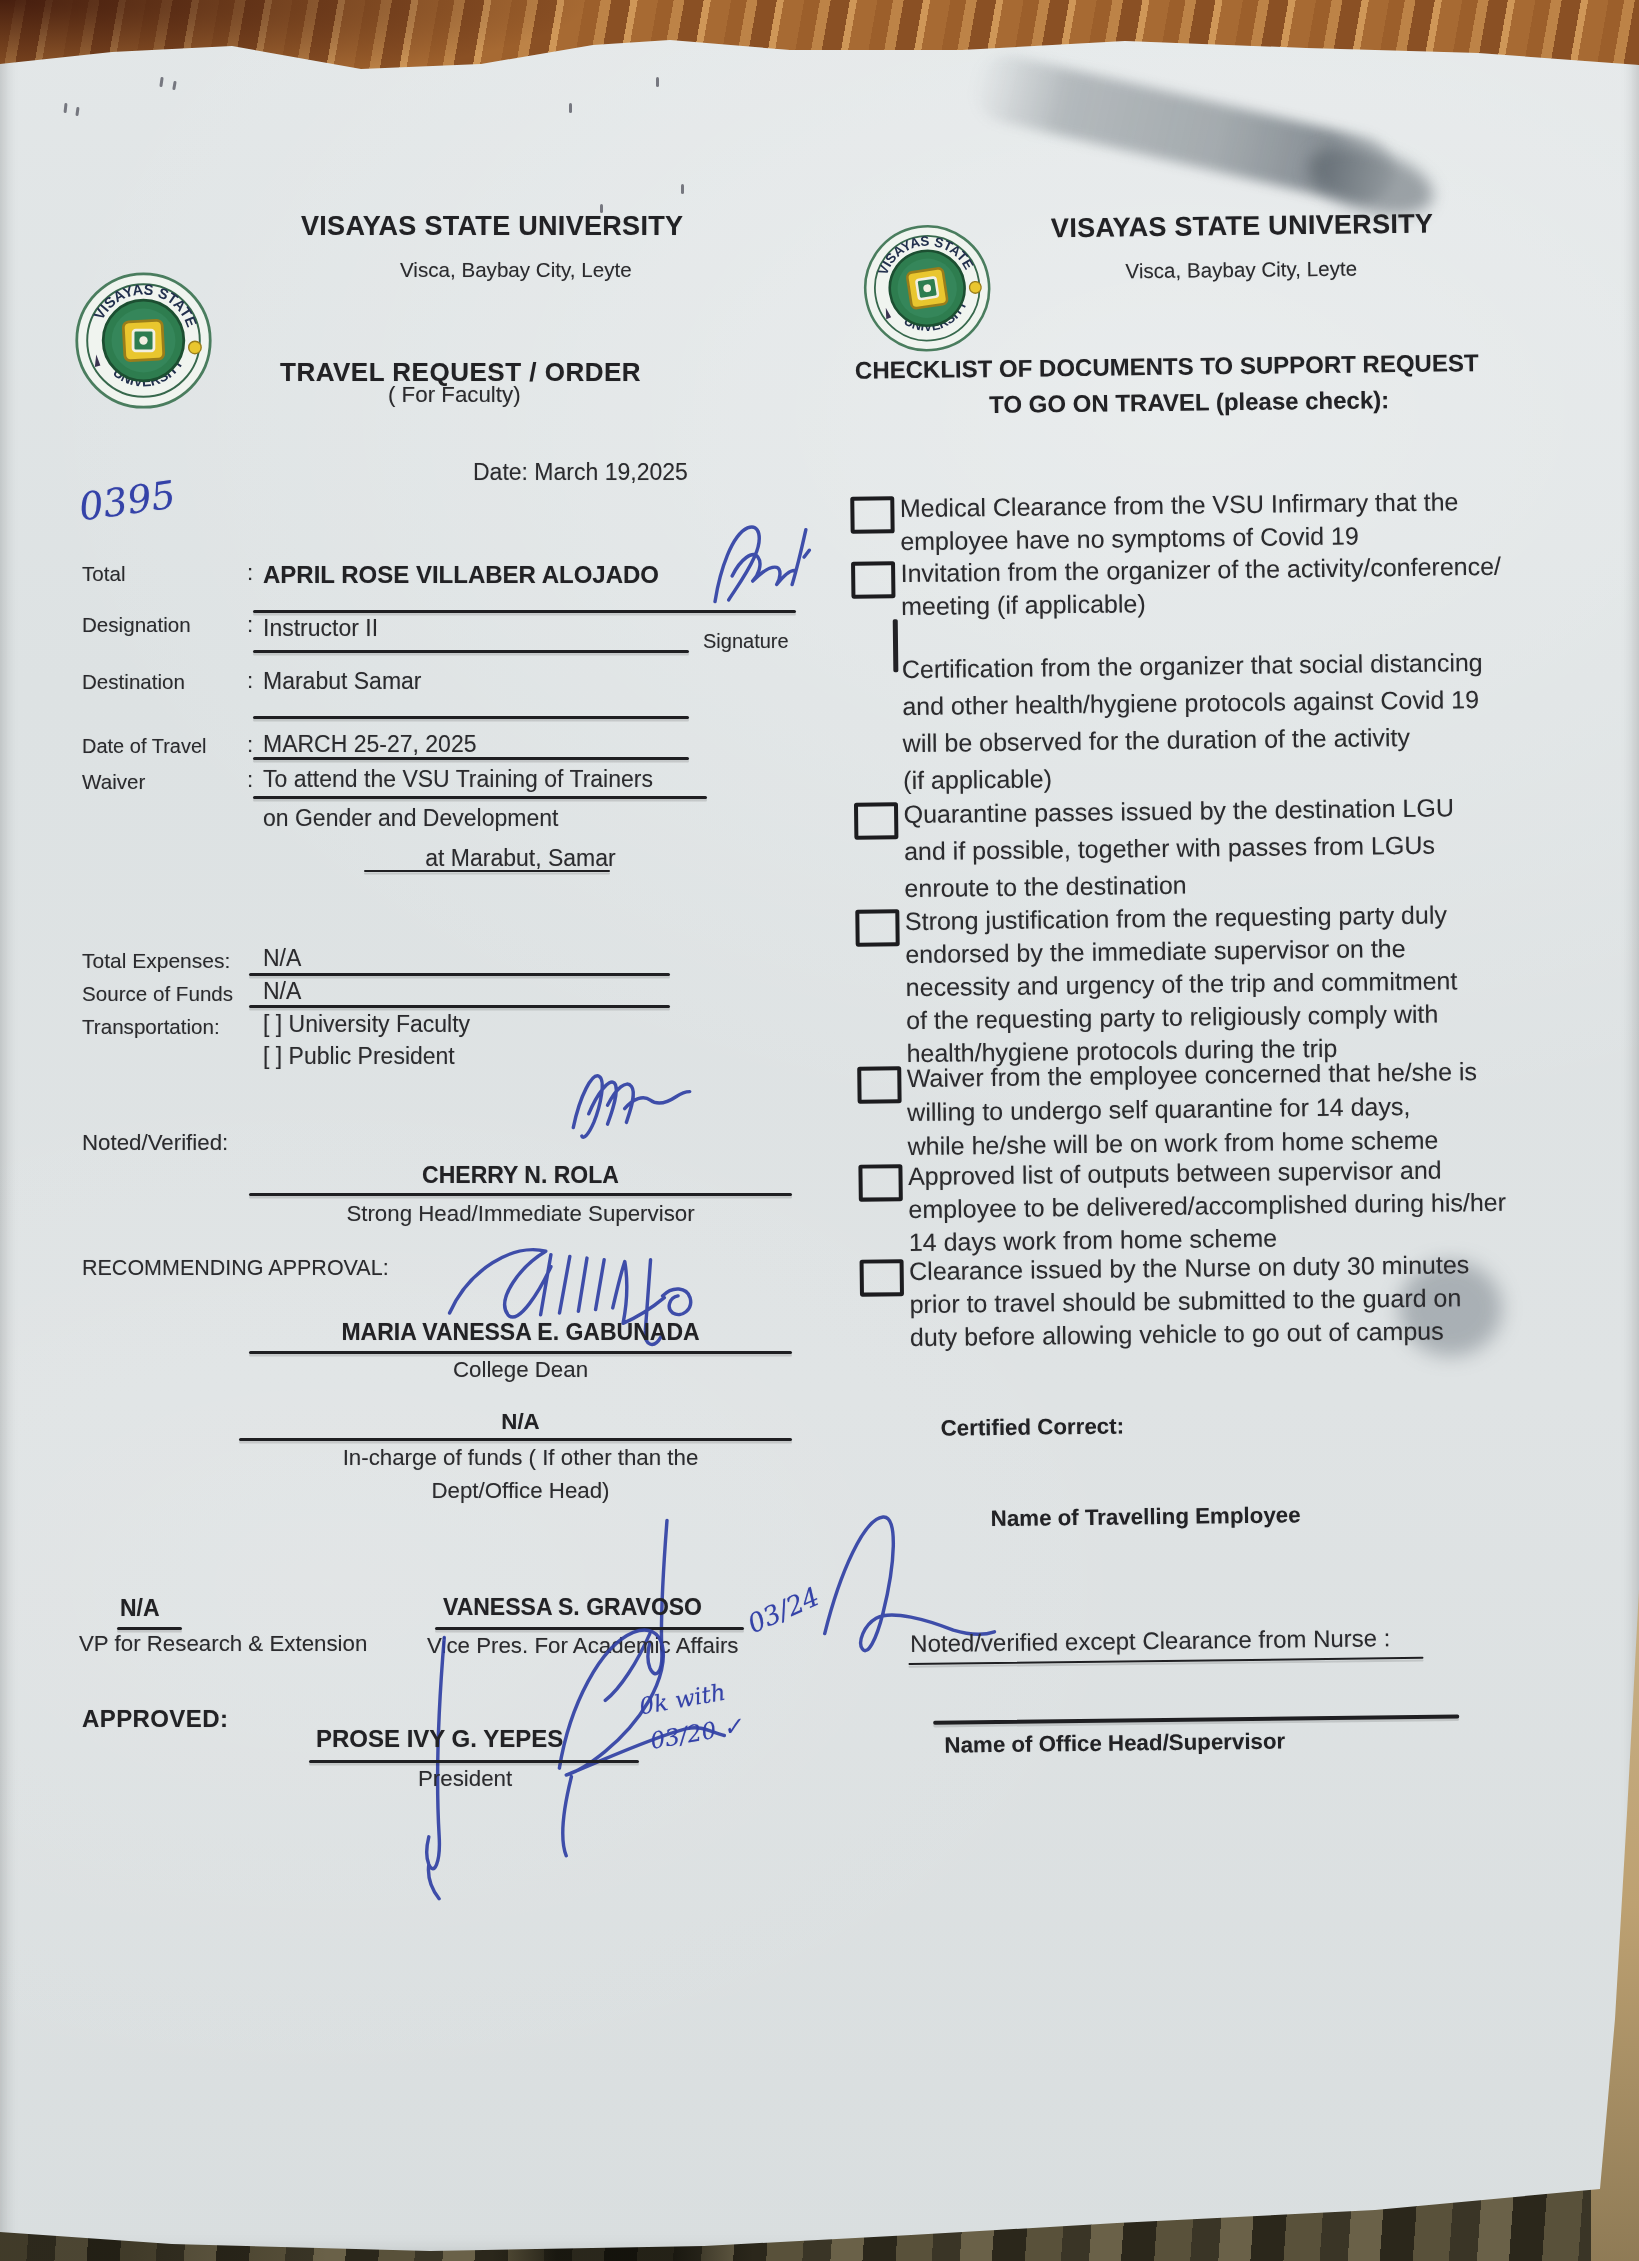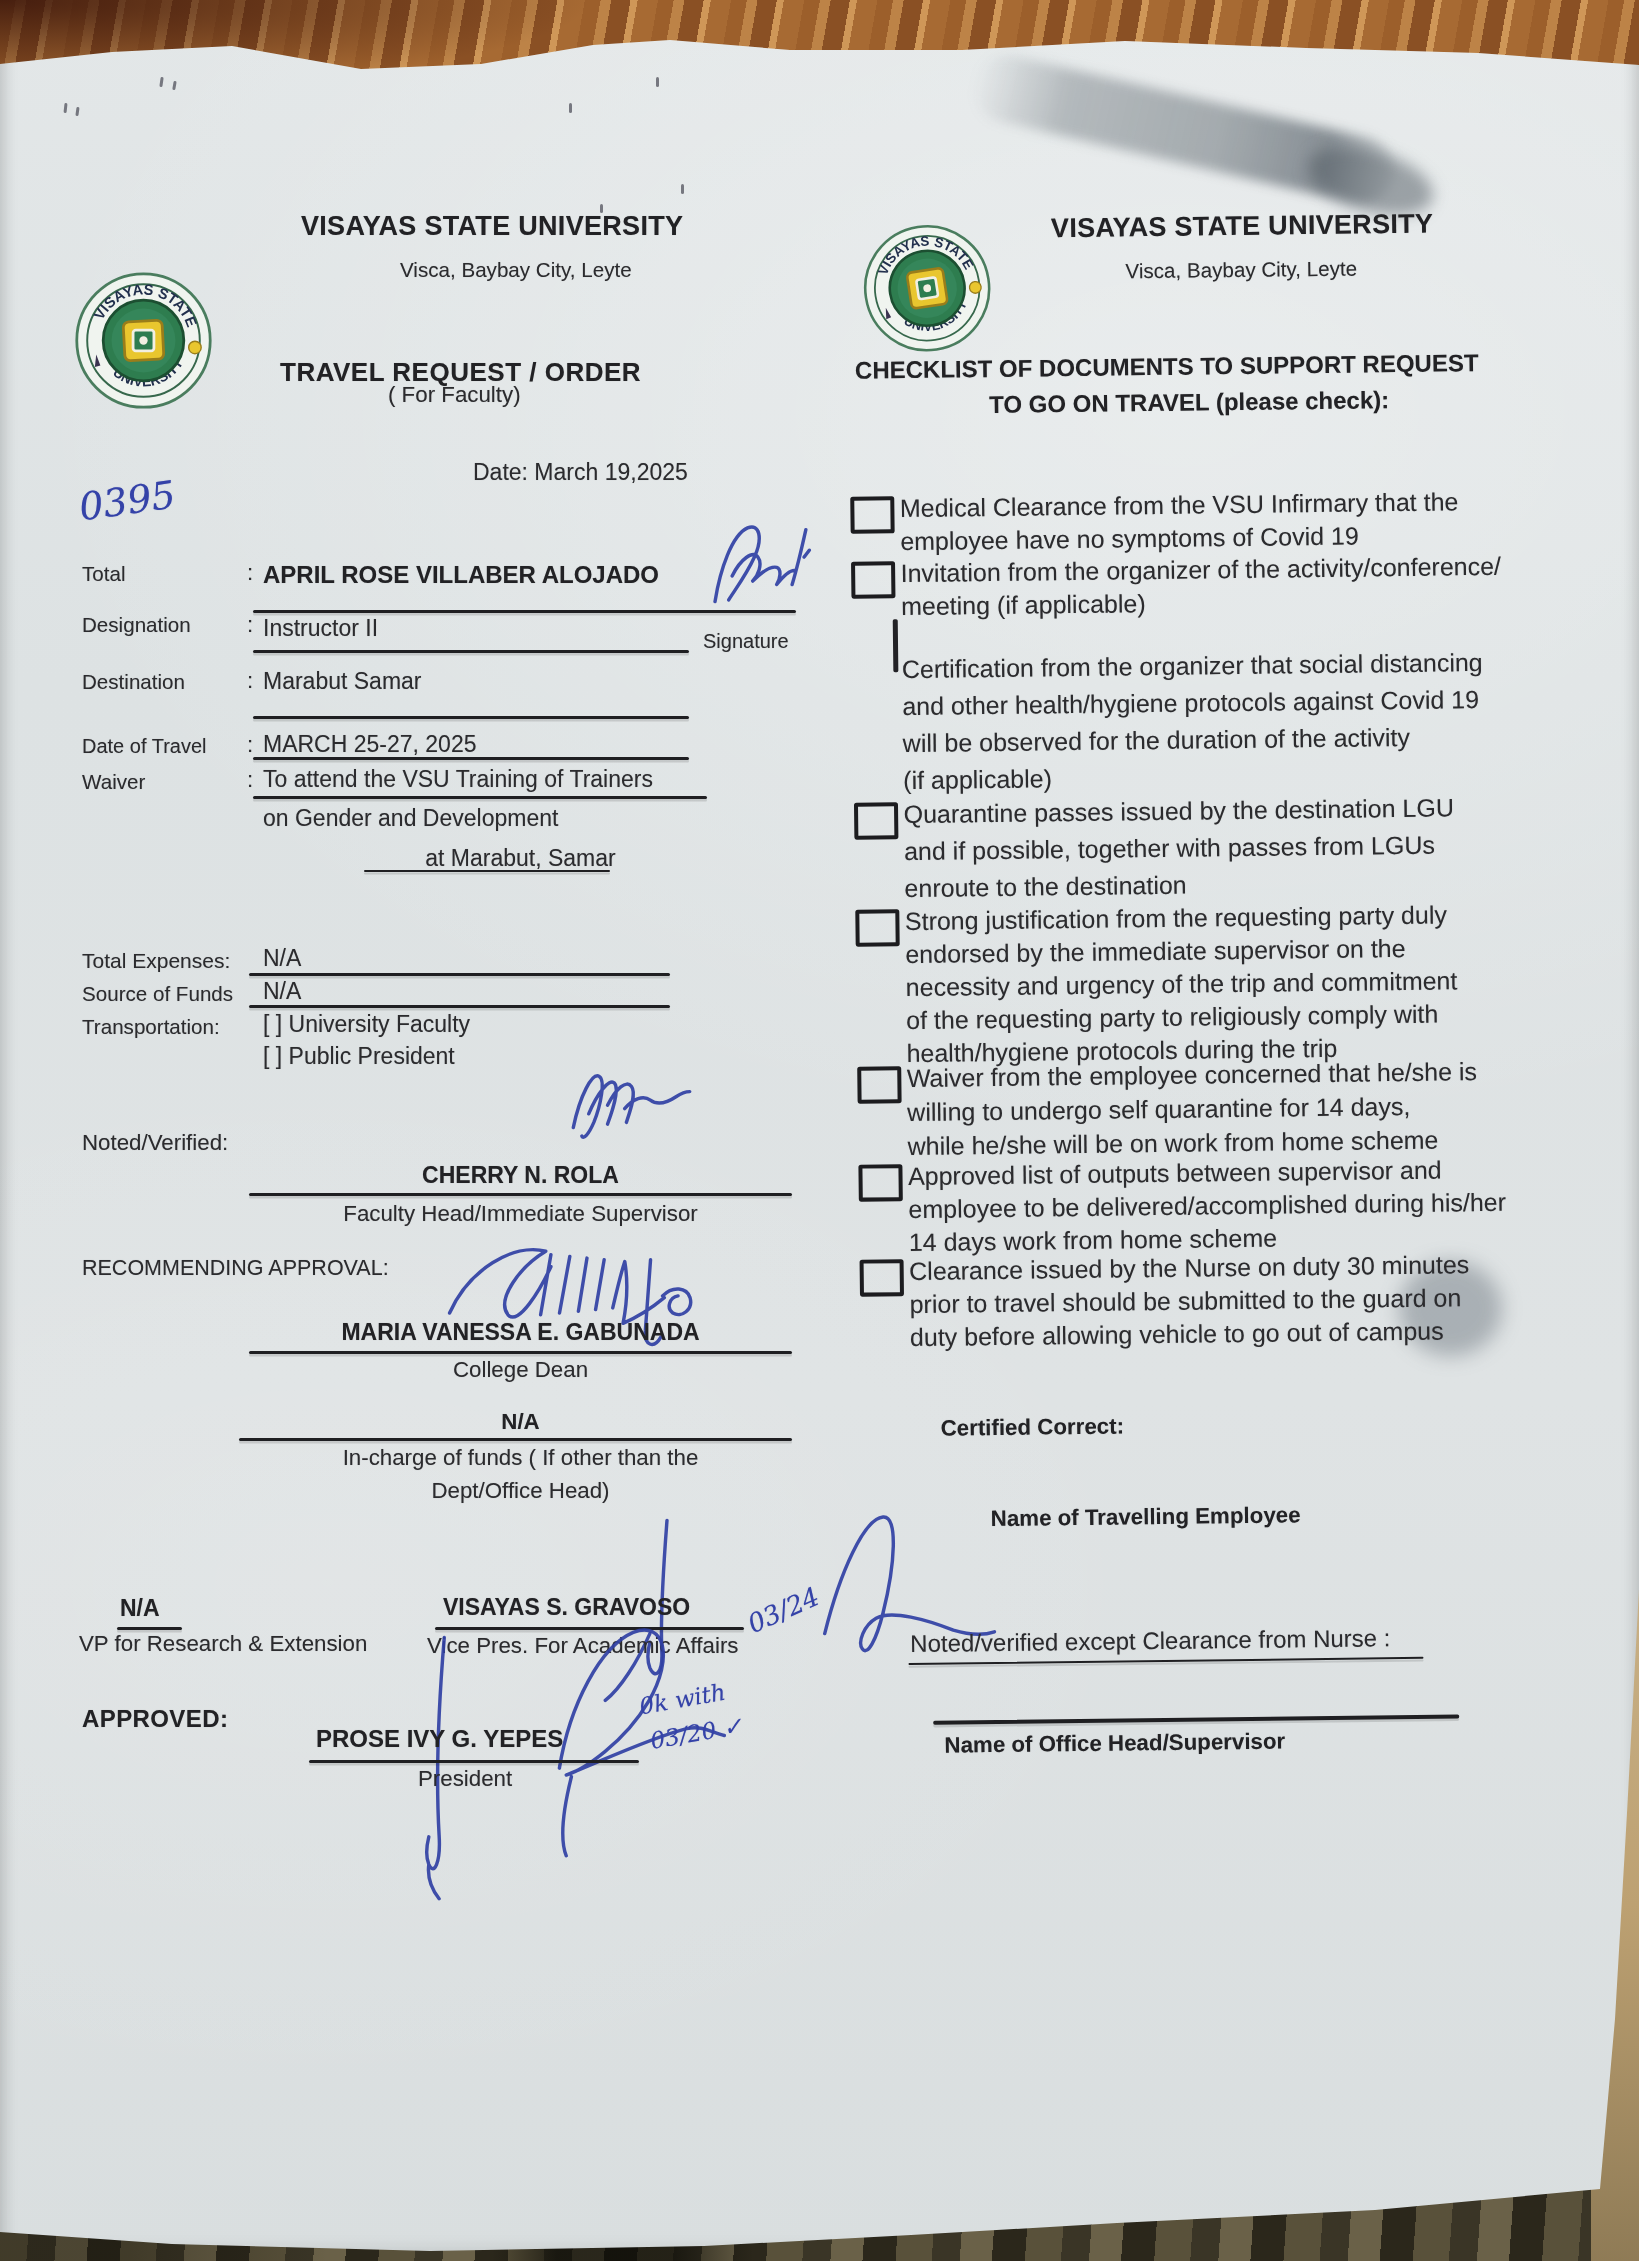--- a/index.html
+++ b/index.html
@@ -150,42 +150,42 @@
   <div class="t" style="left:82px;top:1015px;font-size:20.6px">Transportation:</div>
   <div class="t" style="left:263px;top:1011px;font-size:23px">[ ] University Faculty</div>
   <div class="t" style="left:263px;top:1043px;font-size:23px">[ ] Public President</div>
 
   <div class="t" style="left:82px;top:1130px;font-size:22.3px">Noted/Verified:</div>
   <svg class="sig" style="left:563px;top:1064px" width="137" height="86" viewBox="0 0 160 100">
     <path d="M12 74 C20 36 34 10 42 14 C50 18 44 48 36 68 C30 82 24 88 22 84 M30 58 C40 34 54 16 60 22 C66 28 58 54 52 70 M52 48 C62 28 74 18 80 26 C86 34 78 56 74 68 M72 52 C82 40 94 36 102 42 C110 48 120 46 132 38 C138 34 142 32 148 32"></path>
   </svg>
   <div class="t b center630" style="top:1162px;font-size:23px">CHERRY N. ROLA</div>
   <div class="rule" style="left:249px;top:1193px;width:543px"></div>
-  <div class="t center630" style="top:1201px;font-size:22.3px">Faculty Head/Immediate Supervisor</div>
+  <div class="t center630" style="top:1201px;font-size:22.3px">Strong Head/Immediate Supervisor</div>
 
   <div class="t" style="left:82px;top:1256px;font-size:21.5px">RECOMMENDING APPROVAL:</div>
   <svg class="sig" style="left:434px;top:1210px" width="318" height="146" viewBox="0 0 370 170">
     <path d="M18 120 C40 70 92 38 130 48 C100 66 72 104 86 122 C98 136 124 92 136 66 M124 122 L136 52 M146 120 L158 54 M168 118 L178 56 M188 116 L198 58 M208 114 C214 88 220 66 222 60 C226 84 224 112 220 132 C238 124 256 112 268 102 M252 58 L246 140 C244 158 256 162 264 148 M266 100 C278 88 294 90 298 102 C302 116 288 126 278 120 C270 114 274 102 284 100"></path>
   </svg>
   <div class="t b center630" style="top:1319px;font-size:23px">MARIA VANESSA E. GABUNADA</div>
   <div class="rule" style="left:249px;top:1351px;width:543px"></div>
   <div class="t center630" style="top:1357px;font-size:22.3px">College Dean</div>
 
   <div class="t b center630" style="top:1409px;font-size:22.3px">N/A</div>
   <div class="rule" style="left:239px;top:1438px;width:553px"></div>
   <div class="t center630" style="top:1445px;font-size:22.3px">In-charge of  funds ( If other than the</div>
   <div class="t center630" style="top:1478px;font-size:22.3px">Dept/Office Head)</div>
 
   <svg class="sig" style="left:593px;top:1505px" width="412" height="210" viewBox="0 0 480 245">
     <path d="M86 18 C82 70 78 130 80 172 C81 196 72 204 66 190 C62 180 64 168 66 160 M66 150 C52 182 32 214 14 228 M270 150 C288 78 316 16 338 14 C356 12 352 70 338 126 C330 158 320 176 314 168 C308 160 316 140 330 132 C348 122 390 134 420 146 C440 152 456 152 468 148"></path>
   </svg>
   <div class="t b" style="left:120px;top:1595px;font-size:23px">N/A</div>
   <div class="rule" style="left:117px;top:1627px;width:65px"></div>
   <div class="t" style="left:79px;top:1631px;font-size:22.3px">VP for Research &amp; Extension</div>
-  <div class="t b" style="left:443px;top:1594px;font-size:23px">VISAYAS S. GRAVOSO</div>
+  <div class="t b" style="left:443px;top:1594px;font-size:23px">VANESSA S. GRAVOSO</div>
   <div class="rule" style="left:435px;top:1627px;width:309px"></div>
   <div class="t" style="left:427px;top:1633px;font-size:22.3px">Vice Pres. For Academic Affairs</div>
   <div class="hand" style="left:746px;top:1595px;font-size:26px;transform:rotate(-24deg)">03/24</div>
 
   <div class="t b" style="left:82px;top:1705px;font-size:24px;letter-spacing:0.4px">APPROVED:</div>
   <svg class="sig" style="left:391px;top:1622px" width="378" height="288" viewBox="0 0 440 335">
     <path d="M62 18 C56 90 52 180 56 248 C58 280 50 296 44 282 C40 272 42 258 44 250 M44 282 C42 298 48 312 56 322 M196 170 C208 96 244 28 282 12 C318 -2 330 40 300 92 C272 140 224 172 204 178 C244 162 304 134 344 124 C362 120 372 128 388 132 M210 180 C200 220 196 252 204 272"></path>
   </svg>
   <div class="t b" style="left:316px;top:1725px;font-size:24px">PROSE IVY G. YEPES</div>
   <div class="rule" style="left:309px;top:1760px;width:330px"></div>

